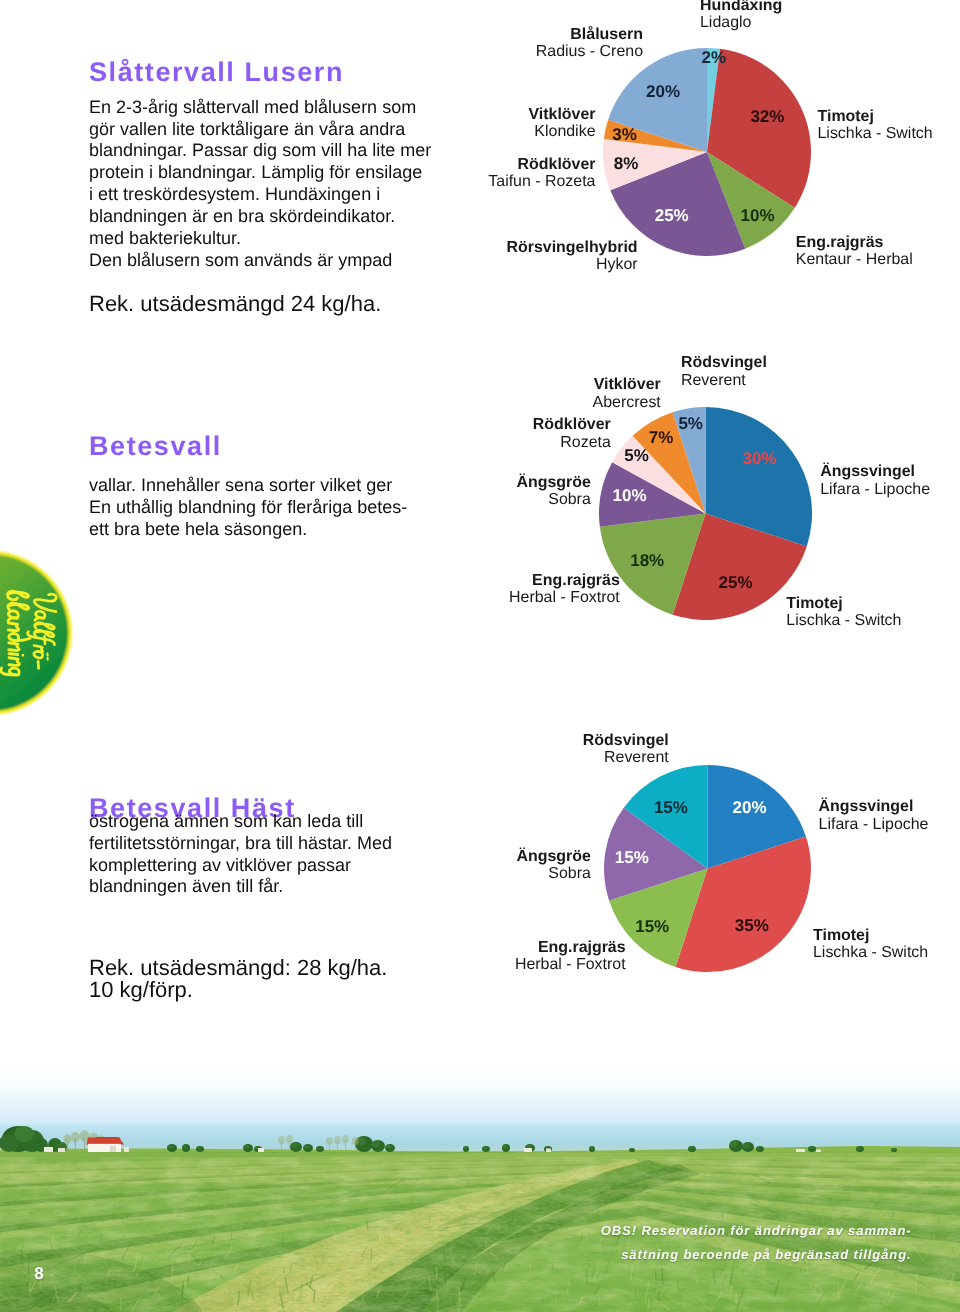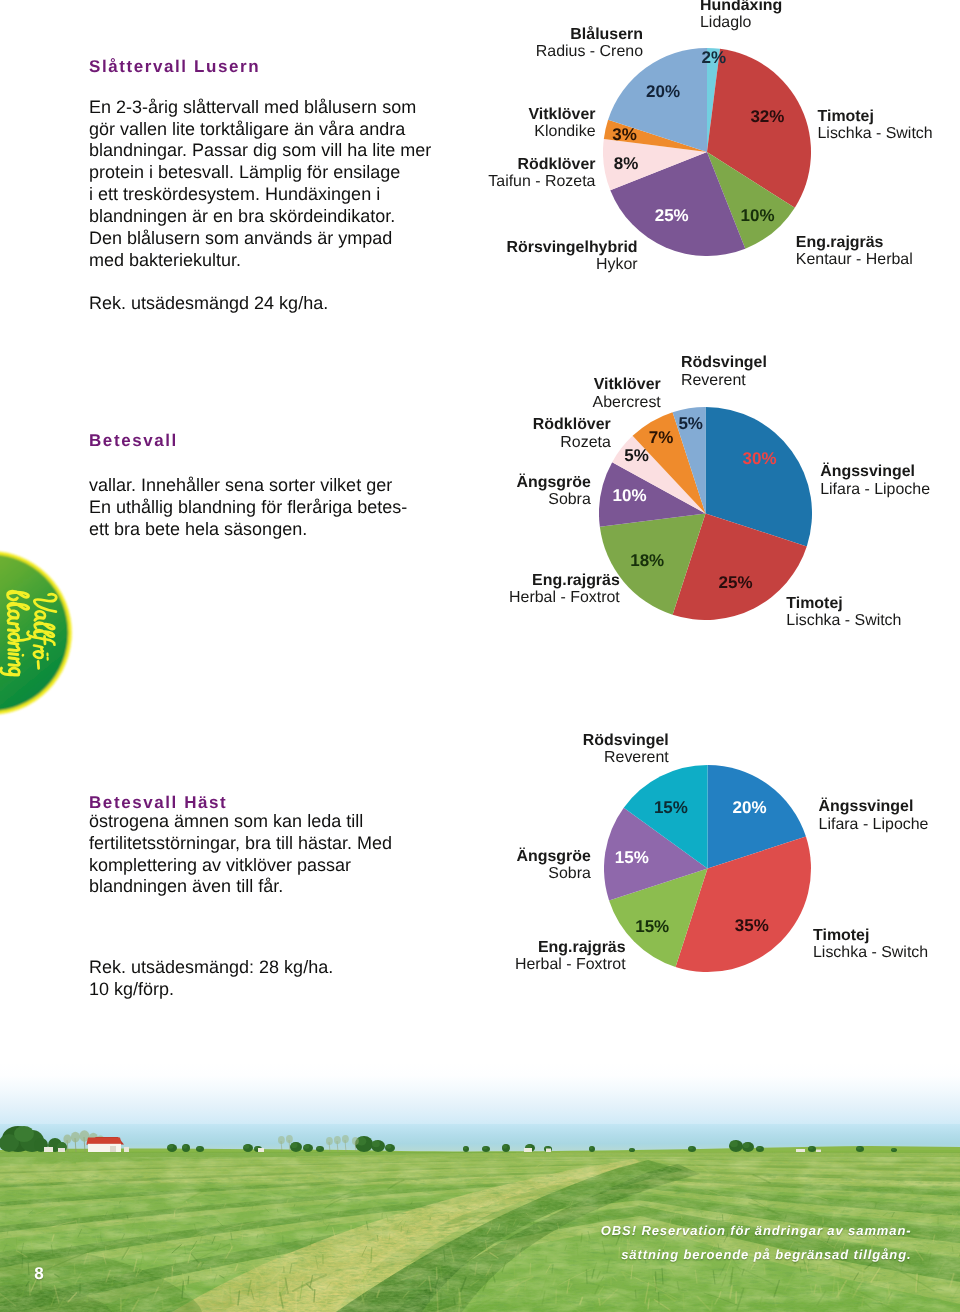--- a/index.html
+++ b/index.html
@@ -1,23 +1,23 @@
 <!DOCTYPE html>
 <html><head>
 <meta charset="utf-8">
 <style>
   html,body{margin:0;padding:0;background:#fff;}
   body{width:960px;height:1312px;position:relative;overflow:hidden;
        font-family:"Liberation Sans",sans-serif;
        -webkit-font-smoothing:antialiased;text-rendering:geometricPrecision;}
   .page{position:absolute;left:0;top:0;width:960px;height:1312px;background:#fff;}
-  .sec-title{position:absolute;color:#701a75;font-weight:bold;font-size:17px;
+  .sec-title{position:absolute;color:#8b5cf6;font-weight:bold;font-size:27px;
              letter-spacing:1.58px;white-space:nowrap;}
   .body-txt{position:absolute;color:#111110;font-size:18px;line-height:21.9px;}
-  .rate-txt{position:absolute;color:#111110;font-size:18px;line-height:21.9px;}
+  .rate-txt{position:absolute;color:#111110;font-size:22px;line-height:21.9px;}
   .lab{position:absolute;font-size:15.95px;line-height:17.3px;color:#191918;white-space:nowrap;}
   .lab .n{font-weight:bold;}
   .lab.r{text-align:right;}
   .lab div{white-space:nowrap;}
   .pct{position:absolute;font-weight:bold;font-size:17px;line-height:17px;white-space:nowrap;
        transform:translate(-50%,calc(-50% + 0.8px));}
   .chart{position:absolute;}
   svg{display:block;}
   .photo{position:absolute;left:0;top:1062px;width:960px;height:250px;overflow:hidden;}
   .photo .sky{position:absolute;left:0;top:0;width:960px;height:96px;
@@ -37,25 +37,25 @@
 </head>
 <body>
 
 <div class="page">
 
   <div class="sec-title" style="left:89px;top:57px;">Slåttervall Lusern</div>
   <div class="body-txt" style="left:89px;top:96.6px;">
       <div>En 2-3-årig slåttervall med blålusern som</div>
       <div>gör vallen lite torktåligare än våra andra</div>
       <div>blandningar. Passar dig som vill ha lite mer</div>
-      <div>protein i betesvall. Lämplig för ensilage</div>
+      <div>protein i blandningar. Lämplig för ensilage</div>
       <div>i ett treskördesystem. Hundäxingen i</div>
       <div>blandningen är en bra skördeindikator.</div>
+      <div>med bakteriekultur.</div>
       <div>Den blålusern som används är ympad</div>
-      <div>med bakteriekultur.</div>
     </div>
   <div class="rate-txt" style="left:89px;top:293.4px;">
       <div>Rek. utsädesmängd 24 kg/ha.</div>
     </div>
 
   <div class="chart" style="left:603px;top:47.5px;width:208px;height:208px;">
       <svg width="208" height="208" viewBox="0 0 208 208">
         <path d="M104,104 L104.00,0.00 A104,104 0 0 1 117.03,0.82 Z" fill="#72cfe0"></path>
         <path d="M104,104 L117.03,0.82 A104,104 0 0 1 191.81,159.73 Z" fill="#c5413f"></path>
         <path d="M104,104 L191.81,159.73 A104,104 0 0 1 142.28,200.70 Z" fill="#7ea849"></path>

